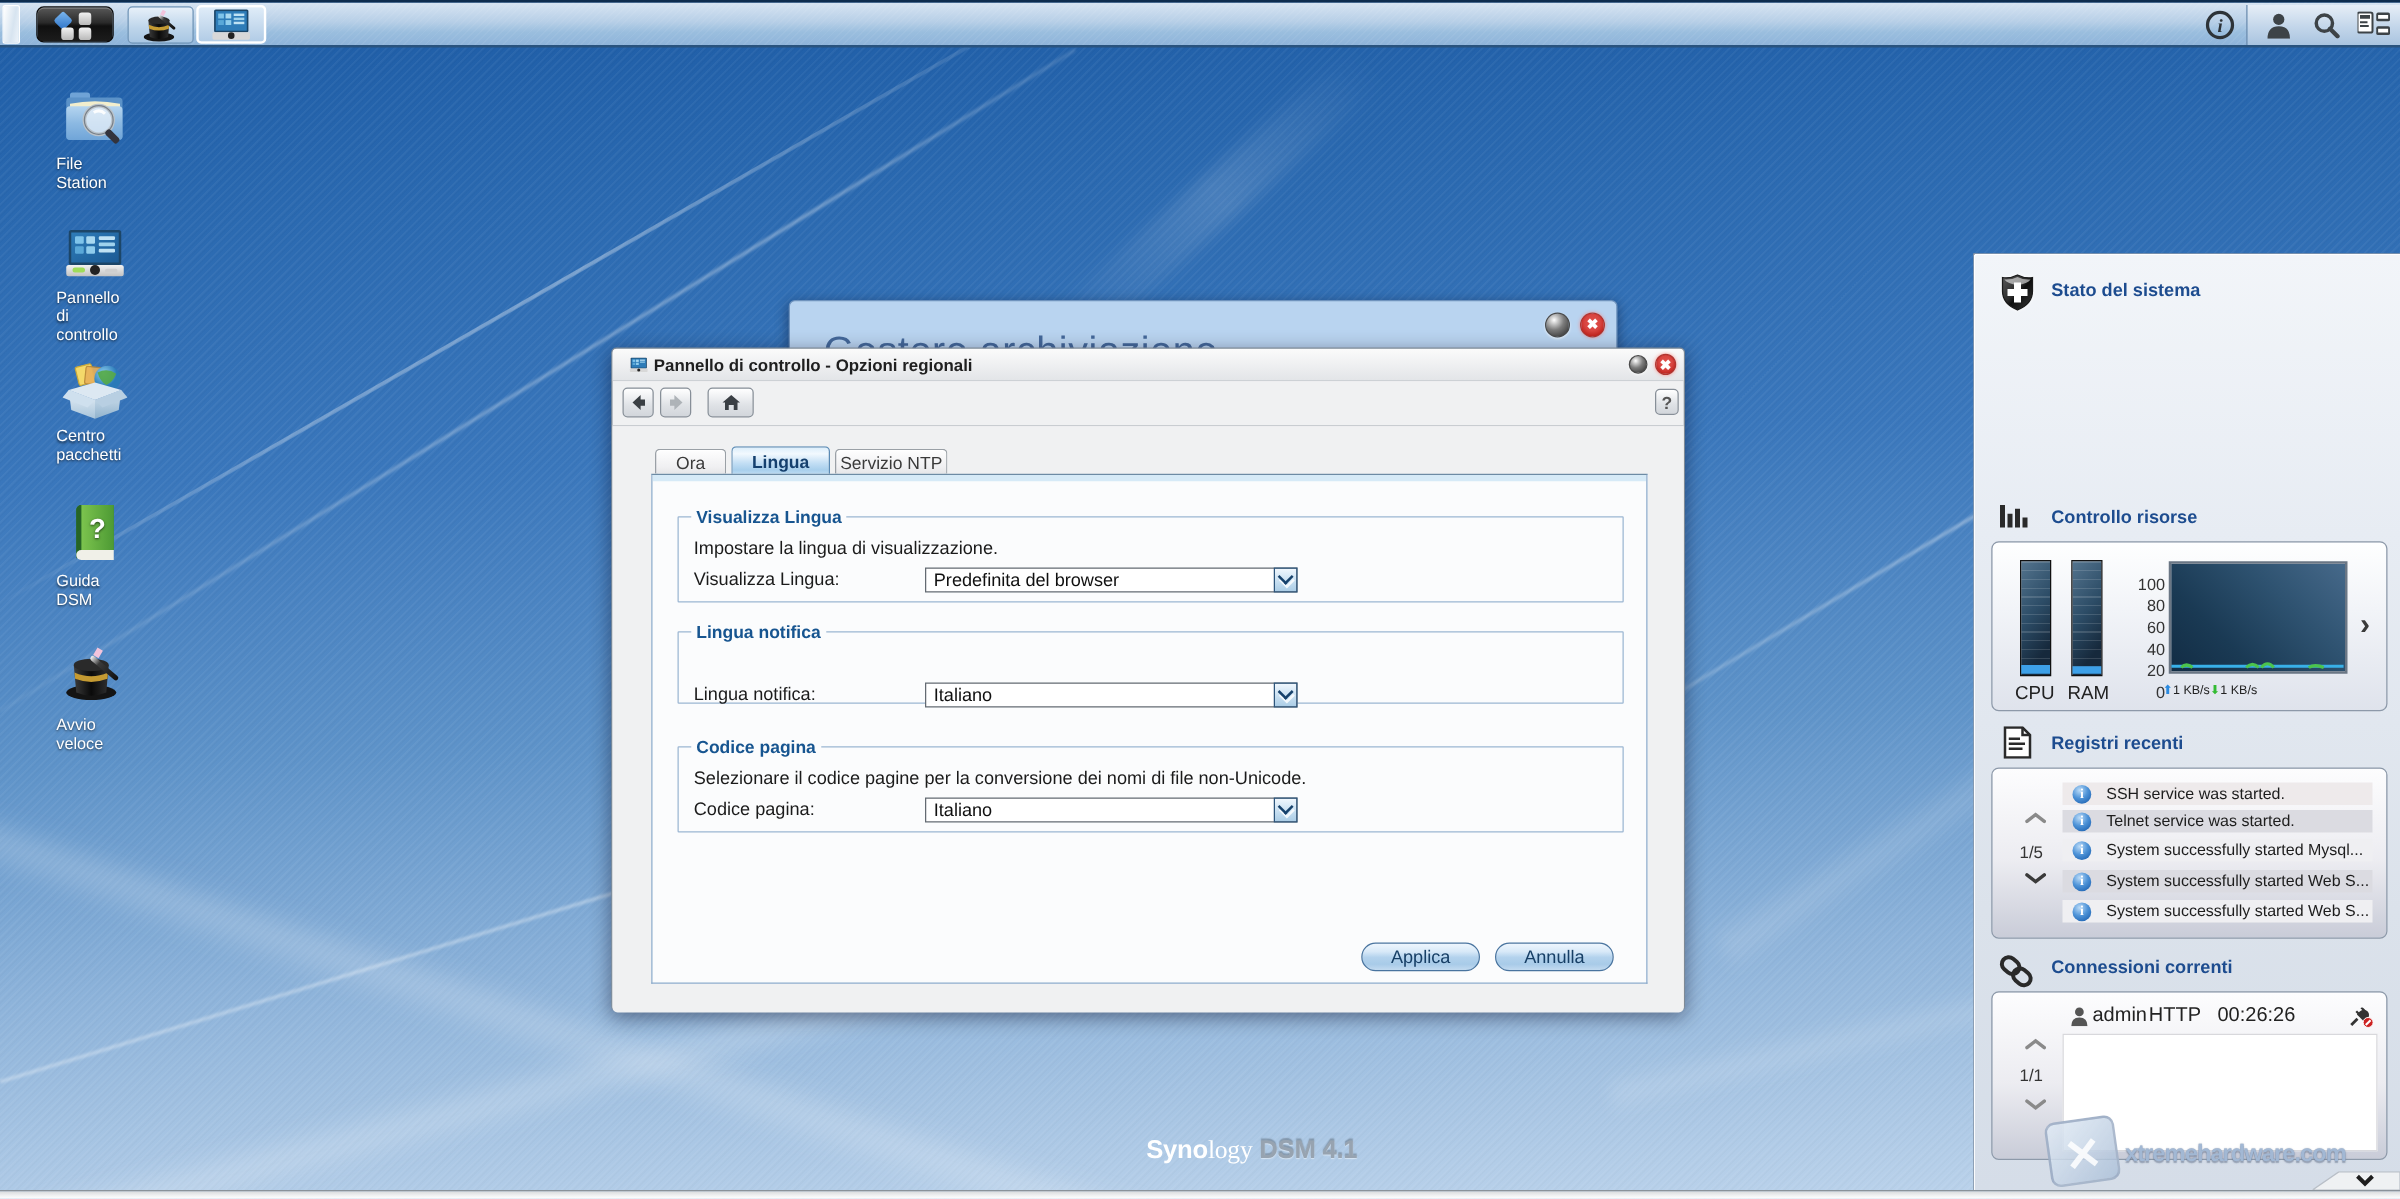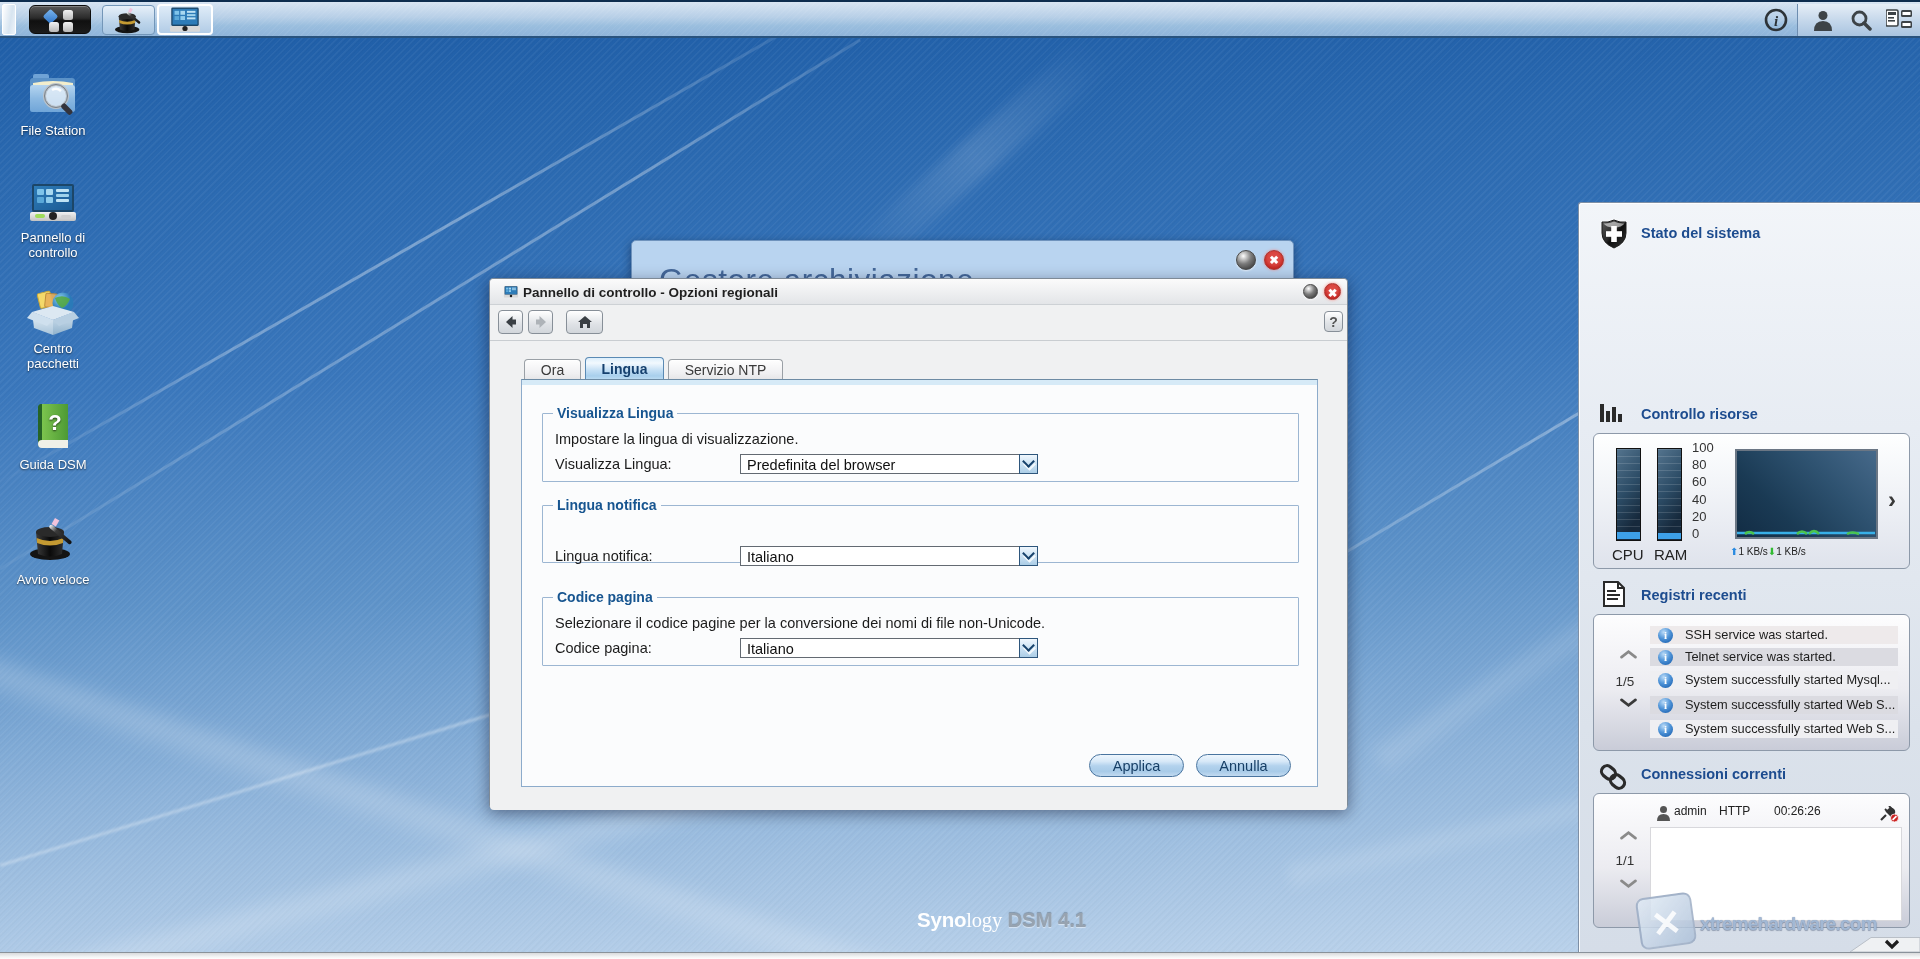--- a/index.html
+++ b/index.html
@@ -16,21 +16,21 @@
   border-top:2px solid #0d2c4e; border-bottom:2px solid #29537e; }
 #showdesk { position:absolute; left:2px; top:2px; width:14px; height:31px; background:linear-gradient(100deg,#ffffff,#d7e4f0 60%,#eef4fa); border:1px solid #ffffff; border-radius:2px; }
 #mainmenu { position:absolute; left:29px; top:3px; width:62px; height:29px; border-radius:6px;
   background:linear-gradient(#585858, #2a2a2a 45%, #101010 55%, #1c1c1c); border:1px solid #0c0c0c; box-shadow:inset 0 1px 0 rgba(255,255,255,.25); }
 #mainmenu .dia { position:absolute; left:15px; top:5px; width:11px; height:11px; transform:rotate(45deg); background:linear-gradient(135deg,#7db7ee,#2a72c8); border-radius:2px; }
 #mainmenu .sq { position:absolute; width:10px; height:10px; border-radius:2.5px; background:linear-gradient(#f2f2f2,#b9b9b9); }
 #tbtn-hat { position:absolute; left:102px; top:3px; width:53px; height:30px; border-radius:4px; background:linear-gradient(#e7f0f9,#bcd4ea 60%,#a8c6e2); border:1px solid #7396b8; }
 #tbtn-cp { position:absolute; left:157px; top:2px; width:56px; height:31px; border-radius:4px; background:linear-gradient(#dfecf8,#b2cce6); border:2px solid #ffffff; }
 #tb-zone { position:absolute; left:1797px; top:2px; width:123px; height:32px; background:linear-gradient(#e6eef7 0%, #c3d6ea 55%, #a9c4e0 100%); border-left:1px solid #6d8db0; }
 
-.dicon { position:absolute; width:106px; text-align:center; color:#fff; font-size:13px; line-height:15px; text-shadow:0 1px 2px rgba(0,0,0,.65); }
+.dicon { position:absolute; width:106px; color:#fff; font-size:13px; line-height:15px; text-shadow:0 1px 2px rgba(0,0,0,.65);padding-left:45px; }
 .dicon svg { display:block; margin:0 auto; }
 
 #bgwin { position:absolute; left:631px; top:240px; width:663px; height:140px; background:#b9d4f0; border:1px solid #6f93bd; border-radius:5px; box-shadow:0 3px 10px rgba(0,0,20,.4); }
 #bgwin .title { position:absolute; left:27px; top:24px; line-height:1; font-size:31.5px; color:#44689a; letter-spacing:0.5px; }
 .sphere { position:absolute; width:20px; height:20px; border-radius:50%; }
 .sphere.gray { background:radial-gradient(circle at 35% 28%, #ffffff 0%, #c9c9c9 18%, #7c7c7c 45%, #4e4e4e 75%, #3a3a3a 100%); border:1px solid #4a4a4a; box-shadow:0 1px 2px rgba(255,255,255,.7); }
 .sphere.red  { background:radial-gradient(circle at 50% 40%, #e2504a 0%, #d84540 45%, #c22520 75%, #d8524c 100%); border:1px solid #b03530; color:#fff; font-weight:bold; text-align:center; box-shadow:0 0 3px rgba(255,120,110,.8); }
 .sphere.red::after { content:"\2716"; position:absolute; left:0; top:0; width:100%; font-size:11.5px; line-height:18px; }
 
 #fgwin { position:absolute; left:489px; top:278px; width:859px; height:531px; background:#f0f1f2; border:1px solid #7e8a96; border-radius:4px; box-shadow:0 4px 16px rgba(0,0,25,.45); }
@@ -250,21 +250,21 @@
       <div class="tool-btn" style="left:76px; width:37px;">
         <svg width="18" height="16" viewBox="0 0 18 16">
             <path d="M9 2 L16 8 H14 V14 H11 V10 H7 V14 H4 V8 H2 Z" fill="#3a3f44"></path>
           </svg>
       </div>
       <div class="tool-btn" style="left:834px; width:19px; height:21px; top:6px; text-align:center; font-size:14px; font-weight:bold; color:#555; line-height:20px;">?</div>
     </div>
     <div id="fg-body">
       <div class="tab" style="left:34px; top:18px; width:57px;">Ora</div>
       <div class="tab active" style="left:95px; top:16px; width:79px; height:24px; line-height:22px;">Lingua</div>
-      <div class="tab" style="left:178px; top:18px; width:115px;">Servizio NTP</div>
+      <div class="tab" style="left:178px; top:18px; width:90px;">Servizio NTP</div>
       <div id="fg-panel">
         <div class="fs" style="top:33px; height:69px;">
           <span class="lg">Visualizza Lingua</span>
           <div class="fs-desc" style="top:17px;">Impostare la lingua di visualizzazione.</div>
           <div class="fs-label" style="top:42px;">Visualizza Lingua:</div>
           <div class="sel" style="top:40px;">
               <span class="txt">Predefinita del browser</span>
               <span class="arrow"></span>
             </div>
         </div>
@@ -318,21 +318,21 @@
 
       <div style="position:absolute; left:22px; top:14px; width:25px; height:93px; border:1px solid #111; background-image:repeating-linear-gradient(180deg, rgba(255,255,255,.14) 0 1px, transparent 1px 7px), linear-gradient(130deg,#54748e 0%,#2c4c66 45%,#16293c 80%);">
         <div style="position:absolute; left:0; bottom:1px; width:100%; height:7px; background:#3da0e8;"></div>
         </div>
       <div style="position:absolute; left:63px; top:14px; width:25px; height:93px; border:1px solid #111; background-image:repeating-linear-gradient(180deg, rgba(255,255,255,.14) 0 1px, transparent 1px 7px), linear-gradient(130deg,#54748e 0%,#2c4c66 45%,#16293c 80%);">
         <div style="position:absolute; left:0; bottom:1px; width:100%; height:6px; background:#3da0e8;"></div>
         </div>
       <div style="position:absolute; left:18px; top:112px; font-size:15px; color:#222;">CPU</div>
       <div style="position:absolute; left:60px; top:112px; font-size:15px; color:#222;">RAM</div>
 
-      <div style="position:absolute; left:98px; top:5px; width:40px; font-size:13px; color:#333; text-align:left; line-height:17.2px;">100<br>80<br>60<br>40<br>20<br>0</div>
+      <div style="position:absolute; left:98px; top:25px; width:40px; font-size:13px; color:#333; text-align:right; line-height:17.2px;">100<br>80<br>60<br>40<br>20<br>0</div>
       <div style="position:absolute; left:141px; top:15px; width:143px; height:90px; border:2px solid #6a7684; background:linear-gradient(225deg, #46698a 0%, #2e5270 35%, #1a3a54 70%, #122c44 100%);">
         <svg width="138" height="85" viewBox="0 0 138 85" style="position:absolute; left:0; top:0;">
           <path d="M0 82 h138" stroke="#38b0e8" stroke-width="2.5" fill="none"></path>
           <path d="M8 83 q4 -4 9 0 M60 83 q5 -5 10 0 M72 83 q5 -6 10 0 M110 83 q5 -3 12 0" stroke="#4cc44c" stroke-width="2.5" fill="none"></path>
         </svg>
       </div>
       <div style="position:absolute; left:136px; top:112px; font-size:10px; color:#222;"><span style="color:#2a8ae0;">⬆</span>1 KB/s<span style="color:#33bb33;">⬇</span>1 KB/s</div>
       <div style="position:absolute; left:294px; top:52px; font-size:24px; font-weight:bold; color:#3a3a3a;">›</div>
     </div>
     <svg style="position:absolute; left:23px; top:378px;" width="24" height="26" viewBox="0 0 24 26">
@@ -378,21 +378,21 @@
     </svg>
     <div class="sb-head" style="top:563px;">Connessioni correnti</div>
     <div class="sb-box" style="top:590px; height:135px; background:linear-gradient(#fdfdfe 0%, #ececf1 55%, #c9ccd8 100%);">
       <svg class="chev" style="top:36px;" viewBox="0 0 22 12">
           <path d="M2 10 L11 3 L20 10" stroke="#8a8a8a" stroke-width="3.5" fill="none" stroke-linecap="round"></path>
         </svg>
       <div class="pgnum" style="top:59px;">1/1</div>
       <svg class="chev" style="top:85px;" viewBox="0 0 22 12">
           <path d="M2 2 L11 9 L20 2" stroke="#8a8a8a" stroke-width="3.5" fill="none" stroke-linecap="round"></path>
         </svg>
-      <div style="position:absolute; left:58px; top:10px; width:250px; height:20px; font-size:12px; color:#222;">
+      <div style="position:absolute; left:58px; top:10px; width:250px; height:20px; font-size:16px; color:#222;">
         <svg style="position:absolute; left:4px; top:1px;" width="15" height="16" viewBox="0 0 15 16">
             <circle cx="7.5" cy="4.5" r="3.5" fill="#555"></circle>
             <path d="M1 16 Q1 9 7.5 9 Q14 9 14 16 Z" fill="#555"></path>
           </svg>
         <span style="position:absolute; left:22px;">admin</span>
         <span style="position:absolute; left:67px;">HTTP</span>
         <span style="position:absolute; left:122px;">00:26:26</span>
         <svg style="position:absolute; left:228px; top:2px;" width="19" height="16" viewBox="0 0 19 16">
           <path d="M1 14 L6 9" stroke="#333" stroke-width="2.2"></path>
           <path d="M5 3 L8 6 M9 0 L12 3" stroke="#333" stroke-width="1.8"></path>

